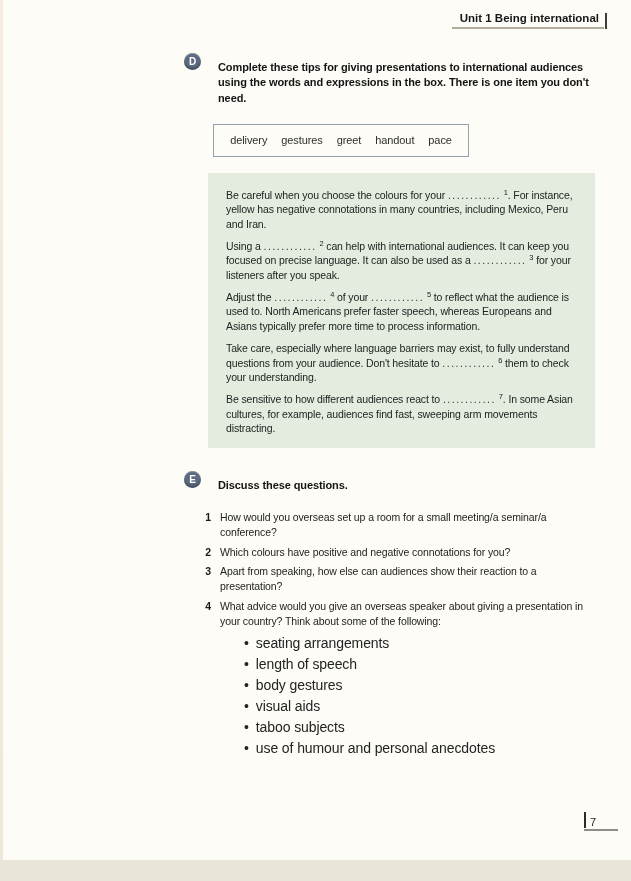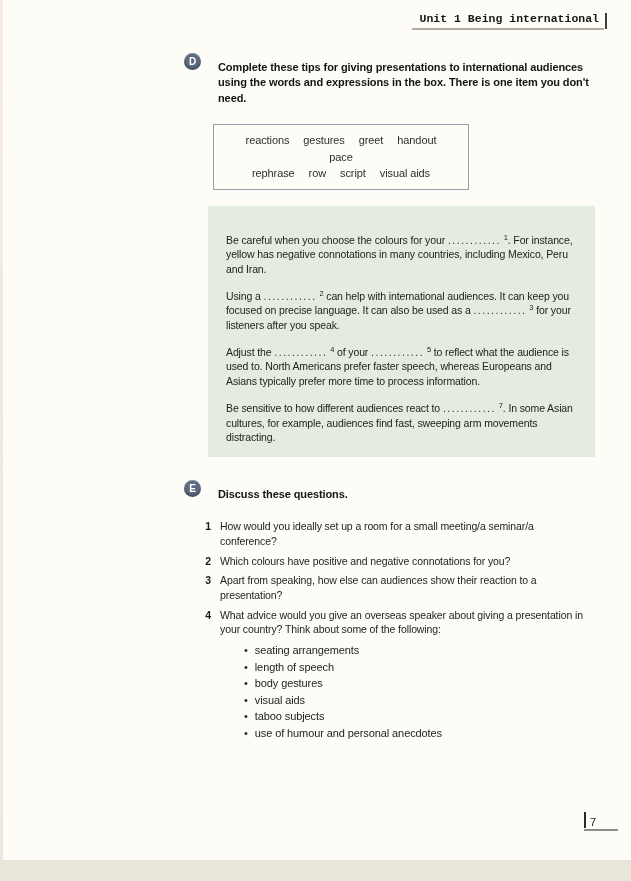--- a/index.html
+++ b/index.html
@@ -12,21 +12,21 @@
     overflow:hidden;
   }
   .left-edge {
     position:absolute; left:0; top:0; width:3px; height:100%;
     background:linear-gradient(#f6ece2,#efe7da);
   }
   .bottom-band {
     position:absolute; left:0; bottom:0; width:100%; height:21px;
   }
   
-  .header { position:absolute; top:12px; right:24px; display:flex; align-items:center;font-family:Liberation Mono, monospace; }
+  .header { position:absolute; top:12px; right:24px; display:flex; align-items:center; }
   .header-label {
     font-weight:bold; font-size:11.5px; color:#171717;
     padding:0 5px 3px 8px; border-bottom:2px solid #b2ac9f;
   }
   .header-bar { width:2px; height:16px; background:#3c3c3c; margin-left:1px; }
 
   .content { position:absolute; left:184px; top:52px; width:416px; }
 
   .section-head { display:flex; gap:9px; }
   .badge {
@@ -46,37 +46,37 @@
     padding:7px 6px; text-align:center;
     font-size:11px; color:#2e2e2e; line-height:1.5; letter-spacing:-0.1px;
   }
   .word-box .word { margin:0 7px; display:inline-block; }
 
   .green-box {
     margin:16px 0 0 24px; width:351px;
     padding:15px 18px 12px 18px;
   }
   .tip {
-    margin:12px 0 7px; font-size:10.5px; line-height:1.4;
+    margin:0 0 7px; font-size:10.5px; line-height:1.4;
     color:#222; letter-spacing:-0.12px;
   }
   .tip:last-child { margin-bottom:0; }
   .blank { letter-spacing:1.5px; color:#333; }
   sup { font-size:7.5px; line-height:0; }
 
   .section-e { margin-top:22px; }
   .q-list { margin:9px 0 0 0; }
   .q-row { display:flex; gap:9px; margin-bottom:5px; }
   .q-num {
     flex:0 0 auto; width:12px; margin-left:15px; text-align:right;
     font-weight:bold; font-size:10.5px; line-height:1.4; color:#1a1a1a;
   }
   .q-text { font-size:10.5px; line-height:1.4; width:372px; letter-spacing:-0.1px; margin:0; }
 
-  .bullets { list-style:none; margin:4px 0 0 60px; padding:0; font-size:11px; line-height:1.5; letter-spacing:-0.1px; }
+  .bullets { list-style:none; margin:4px 0 0 60px; padding:0; font-size:14px; line-height:1.5; letter-spacing:-0.1px; }
   .bullets li::before { content:"\2022"; margin-right:7px; }
 
   .pagenum {
     position:absolute; top:812px; right:13px; width:34px;
     display:flex; align-items:flex-end;
     border-bottom:2px solid #8d8d8d; padding-bottom:1px;
   }
   .pn-bar { width:2px; height:16px; background:#2a2a2a; }
   .pn-text { font-size:11px; color:#222; padding-left:4px; }
 </style>
@@ -92,43 +92,41 @@
 
 <div class="content">
 
   <div class="section-head">
     <span class="badge" style="background: rgb(91, 106, 128);">D</span>
     <p class="instructions">Complete these tips for giving presentations to international audiences using the words and expressions in the box. There is one item you don't need.</p>
   </div>
 
   <div class="word-box" style="border-color: rgb(147, 160, 180);">
     <div>
-      <span class="word">reactions</span><span class="word">gestures</span><span class="word">greet</span><span class="word">handout</span><span class="word">pace</span>
-    </div>
-    <div>
-      <span class="word">rephrase</span><span class="word">row</span><span class="word">script</span><span class="word">visual aids</span>
+      <span class="word">delivery</span><span class="word">gestures</span><span class="word">greet</span><span class="word">handout</span><span class="word">pace</span>
     </div>
   </div>
 
   <div class="green-box" style="background: rgb(227, 236, 223);">
     <p class="tip">Be careful when you choose the colours for your <span class="blank">............</span> <sup>1</sup>. For instance, yellow has negative connotations in many countries, including Mexico, Peru and Iran.</p>
     <p class="tip">Using a <span class="blank">............</span> <sup>2</sup> can help with international audiences. It can keep you focused on precise language. It can also be used as a <span class="blank">............</span> <sup>3</sup> for your listeners after you speak.</p>
     <p class="tip">Adjust the <span class="blank">............</span> <sup>4</sup> of your <span class="blank">............</span> <sup>5</sup> to reflect what the audience is used to. North Americans prefer faster speech, whereas Europeans and Asians typically prefer more time to process information.</p>
+    <p class="tip">Take care, especially where language barriers may exist, to fully understand questions from your audience. Don't hesitate to <span class="blank">............</span> <sup>6</sup> them to check your understanding.</p>
     <p class="tip">Be sensitive to how different audiences react to <span class="blank">............</span> <sup>7</sup>. In some Asian cultures, for example, audiences find fast, sweeping arm movements distracting.</p>
   </div>
 
   <div class="section-head section-e">
     <span class="badge" style="background: rgb(91, 106, 128);">E</span>
     <p class="instructions">Discuss these questions.</p>
   </div>
 
   <div class="q-list">
     <div class="q-row">
       <span class="q-num">1</span>
-      <p class="q-text">How would you ideally set up a room for a small meeting/a seminar/a conference?</p>
+      <p class="q-text">How would you overseas set up a room for a small meeting/a seminar/a conference?</p>
     </div>
     <div class="q-row">
       <span class="q-num">2</span>
       <p class="q-text">Which colours have positive and negative connotations for you?</p>
     </div>
     <div class="q-row">
       <span class="q-num">3</span>
       <p class="q-text">Apart from speaking, how else can audiences show their reaction to a presentation?</p>
     </div>
     <div class="q-row">

